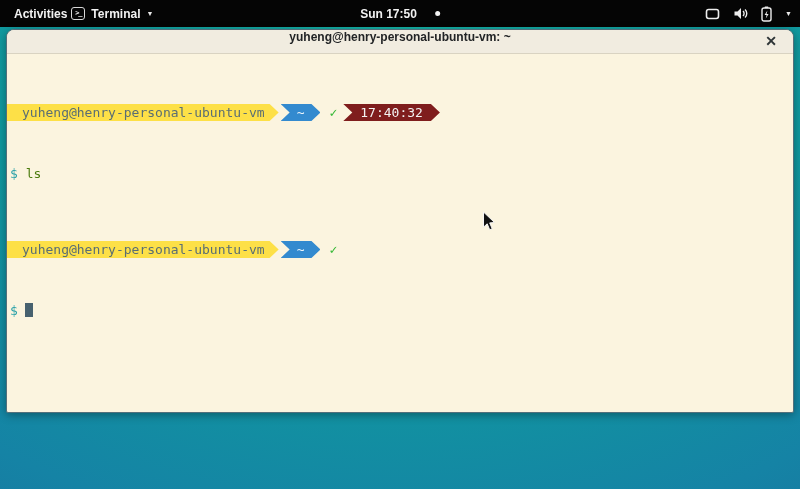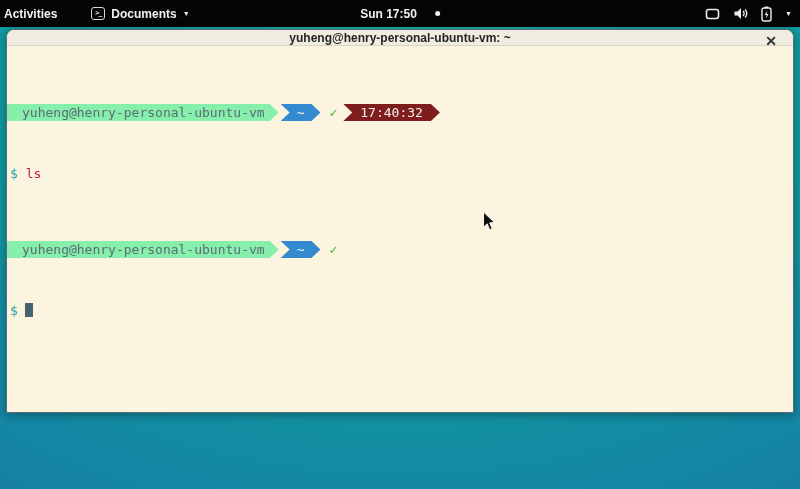--- a/index.html
+++ b/index.html
@@ -11,21 +11,21 @@
       #13b1a5 0%, #10989f 38%, #1583a5 62%, #1a6f9c 82%, #165e89 100%);
   }
 
   
   .topbar {
     position:absolute; left:0; top:0; width:800px; height:27px;
     background:#050505; color:#f2f2f2;
     display:flex; align-items:center;
     font-size:12px; font-weight:700;
   }
-  .tb-left { display:flex; align-items:center; gap:30px; padding-left:0;justify-content:flex-end; }
+  .tb-left { display:flex; align-items:center; gap:0; padding-left:10px;justify-content:flex-end; }
   .activities { padding:2px 4px; cursor:default; }
   .appmenu { display:flex; align-items:center; gap:6px; }
   .term-glyph {
     width:14px; height:13px; border:1px solid #d8d8d8; border-radius:3px;
     font-family:"DejaVu Sans Mono", monospace; font-size:7px; font-weight:700;
     color:#eee; display:inline-flex; align-items:center; justify-content:center;
     letter-spacing:-1px; padding-bottom:1px;
   }
   .caret { font-size:7px; line-height:1; color:#e8e8e8; }
   .tb-clock {
@@ -40,23 +40,23 @@
   .tb-right svg { display:block; }
 
   
   .window {
     position:absolute; left:6px; top:29px; width:788px; height:384px;
     background:#fbf4df;
     border:1px solid #52707c; border-radius:8px 8px 2px 2px;
     box-shadow:0 2px 10px rgba(0,0,0,0.35);
   }
   .titlebar {
-    position:relative; height:16px; background:#f1ece0;
+    position:relative; height:24px; background:#f1ece0;
     border-bottom:1px solid #d9d3c2; border-radius:7px 7px 0 0;
-    display:flex; align-items:center; justify-content:center;
+    display:flex; justify-content:center;
   }
   .title { font-size:12px; font-weight:700; color:#222426; }
   .close-btn {
     position:absolute; right:16px; top:3px;
     font-size:14px; font-weight:700; color:#2e3436; cursor:default;
     line-height:17px;
   }
 
   .term {
     position:absolute; left:0; top:25px; right:0; bottom:0;
@@ -64,58 +64,58 @@
     font-family:"DejaVu Sans Mono", monospace;
     font-size:13px; line-height:15px;
     white-space:pre; color:#333;
   }
   .row { height:15px; }
 
   
   .prompt-row { height:17px; display:flex; align-items:stretch; }
   .pl-user {
     display:flex; align-items:center;
-    background:#86efac; color:#5a6e74;
+    background:#fde047; color:#5a6e74;
     margin-left:-3px; padding:0 5px 0 15px;
     clip-path: polygon(0 0, calc(100% - 9px) 0, 100% 50%, calc(100% - 9px) 100%, 0 100%);
     padding-right:14px;
   }
   .pl-cwd {
     display:flex; align-items:center;
     background:#338acf; color:#eef6fc;
     margin-left:2px; padding:0 16px 0 16px;
     clip-path: polygon(0 0, calc(100% - 9px) 0, 100% 50%, calc(100% - 9px) 100%, 0 100%, 9px 50%);
   }
   .pl-check { display:flex; align-items:center; color:#35b835; font-weight:700; margin:0 6px 0 9px; }
   .pl-time {
     display:flex; align-items:center;
     background:#7f1d1d; color:#f2f2f2;
     padding:0 17px 0 17px;
     clip-path: polygon(0 0, calc(100% - 9px) 0, 100% 50%, calc(100% - 9px) 100%, 0 100%, 9px 50%);
   }
 
   .dollar { color:#2aa1a8; }
-  .cmd    { color:#be185d; }
+  .cmd    { color:#4d7c0f; }
   .dirs   { color:#28a0a6; font-weight:700; }
   .cursor-block {
     display:inline-block; width:8px; height:14px;
     background:#47616e; vertical-align:-2px; margin-left:7px;
   }
 
   .mouse-cursor { position:absolute; left:482px; top:211px; pointer-events:none; }
 </style>
 </head>
 <body>
 
 <div class="topbar">
   <div class="tb-left">
     <span class="activities">Activities</span>
     <span class="appmenu">
       <span class="term-glyph">&gt;_</span>
-      <span>Documents</span>
+      <span>Terminal</span>
       <span class="caret">▼</span>
     </span>
   </div>
   <div class="tb-clock">
     <span>Sun 17:50</span>
     <span class="notif-dot"></span>
   </div>
   <div class="tb-right">
     <svg width="15" height="12" viewBox="0 0 15 12">
       <rect x="1.5" y="1.5" width="12" height="9" rx="2.2" fill="none" stroke="#ededed" stroke-width="1.6"></rect>

